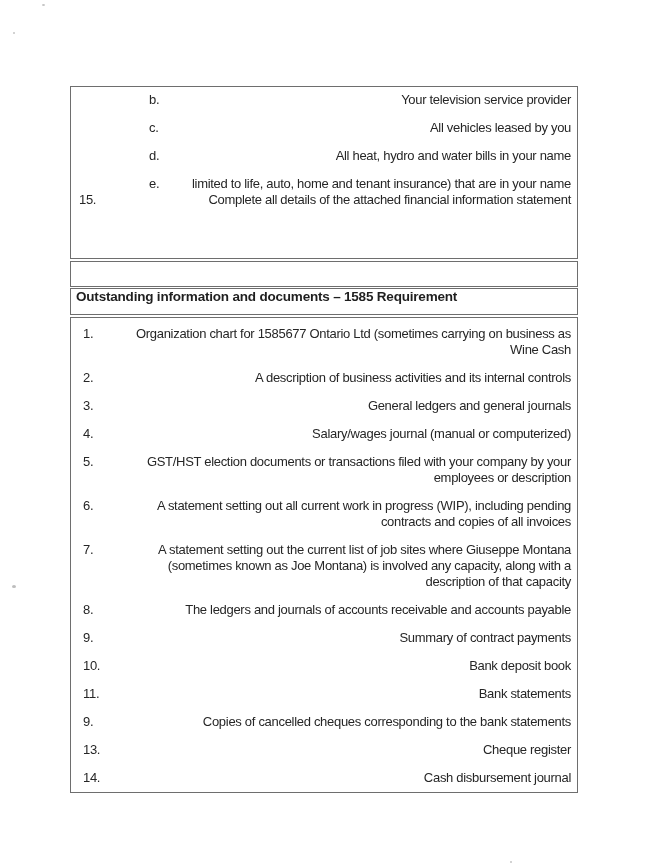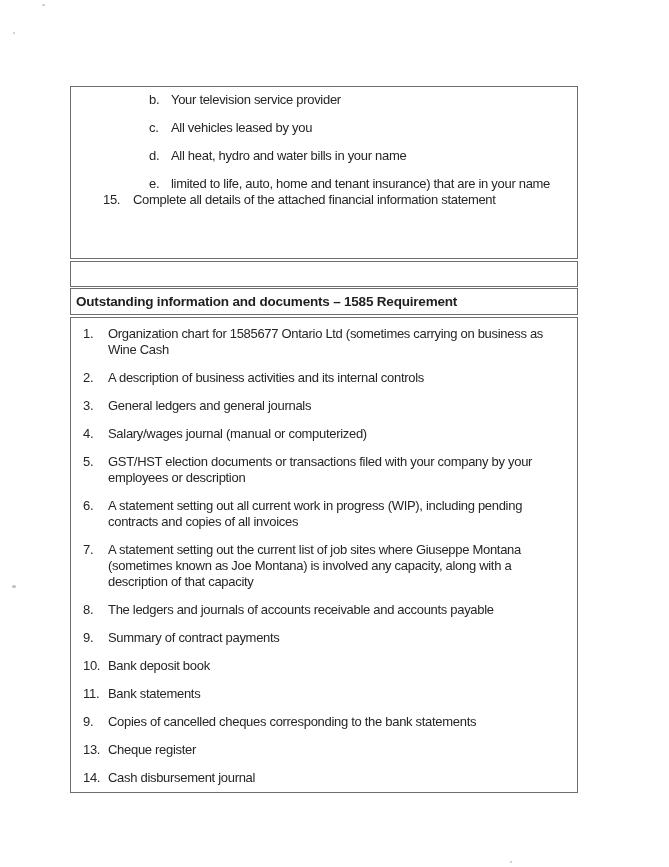--- a/index.html
+++ b/index.html
@@ -38,21 +38,20 @@
     margin-bottom: 2px;
   }
   .box-spacer {
     height: 26px;
     margin-bottom: 1px;
   }
   .box-header {
     height: 27px;
     margin-bottom: 2px;
     display: flex;
-    align-items: center;
     padding-left: 5px;
   }
   .box-header .title-text {
     font-weight: bold;
     font-size: 13.5px;
     letter-spacing: -0.2px;
     color: #1f1f1f;
   }
   .box-requirements {
     min-height: 472px;
@@ -66,24 +65,24 @@
     line-height: 16px;
     letter-spacing: -0.3px;
   }
   .item:last-child { margin-bottom: 0; }
   .item .marker {
     flex: 0 0 auto;
     white-space: nowrap;
   }
   .item.lettered { margin-left: 70px; }
   .item.lettered .marker { width: 22px; }
-  .item.numbered15 .marker { width: 30px; margin-left: 24px; }
+  .item.numbered15 .marker { width: 30px; }
   .box-requirements .item .marker { width: 25px; }
   .item .lines { flex: 1 1 auto; }
-  .item .line { white-space: nowrap; }
+  .item .line { white-space: nowrap; text-align: right; }
   .speck {
     position: absolute;
     background: #c4c4c4;
     border-radius: 50%;
   }
   .speck.s1 { left: 42px; top: 4px;  width: 3px; height: 2px; }
   .speck.s2 { left: 13px; top: 32px; width: 2px; height: 2px; }
   .speck.s3 { left: 12px; top: 585px; width: 4px; height: 3px; background: #bdbdbd; }
   .speck.s4 { left: 510px; top: 861px; width: 2px; height: 2px; }
 </style>

